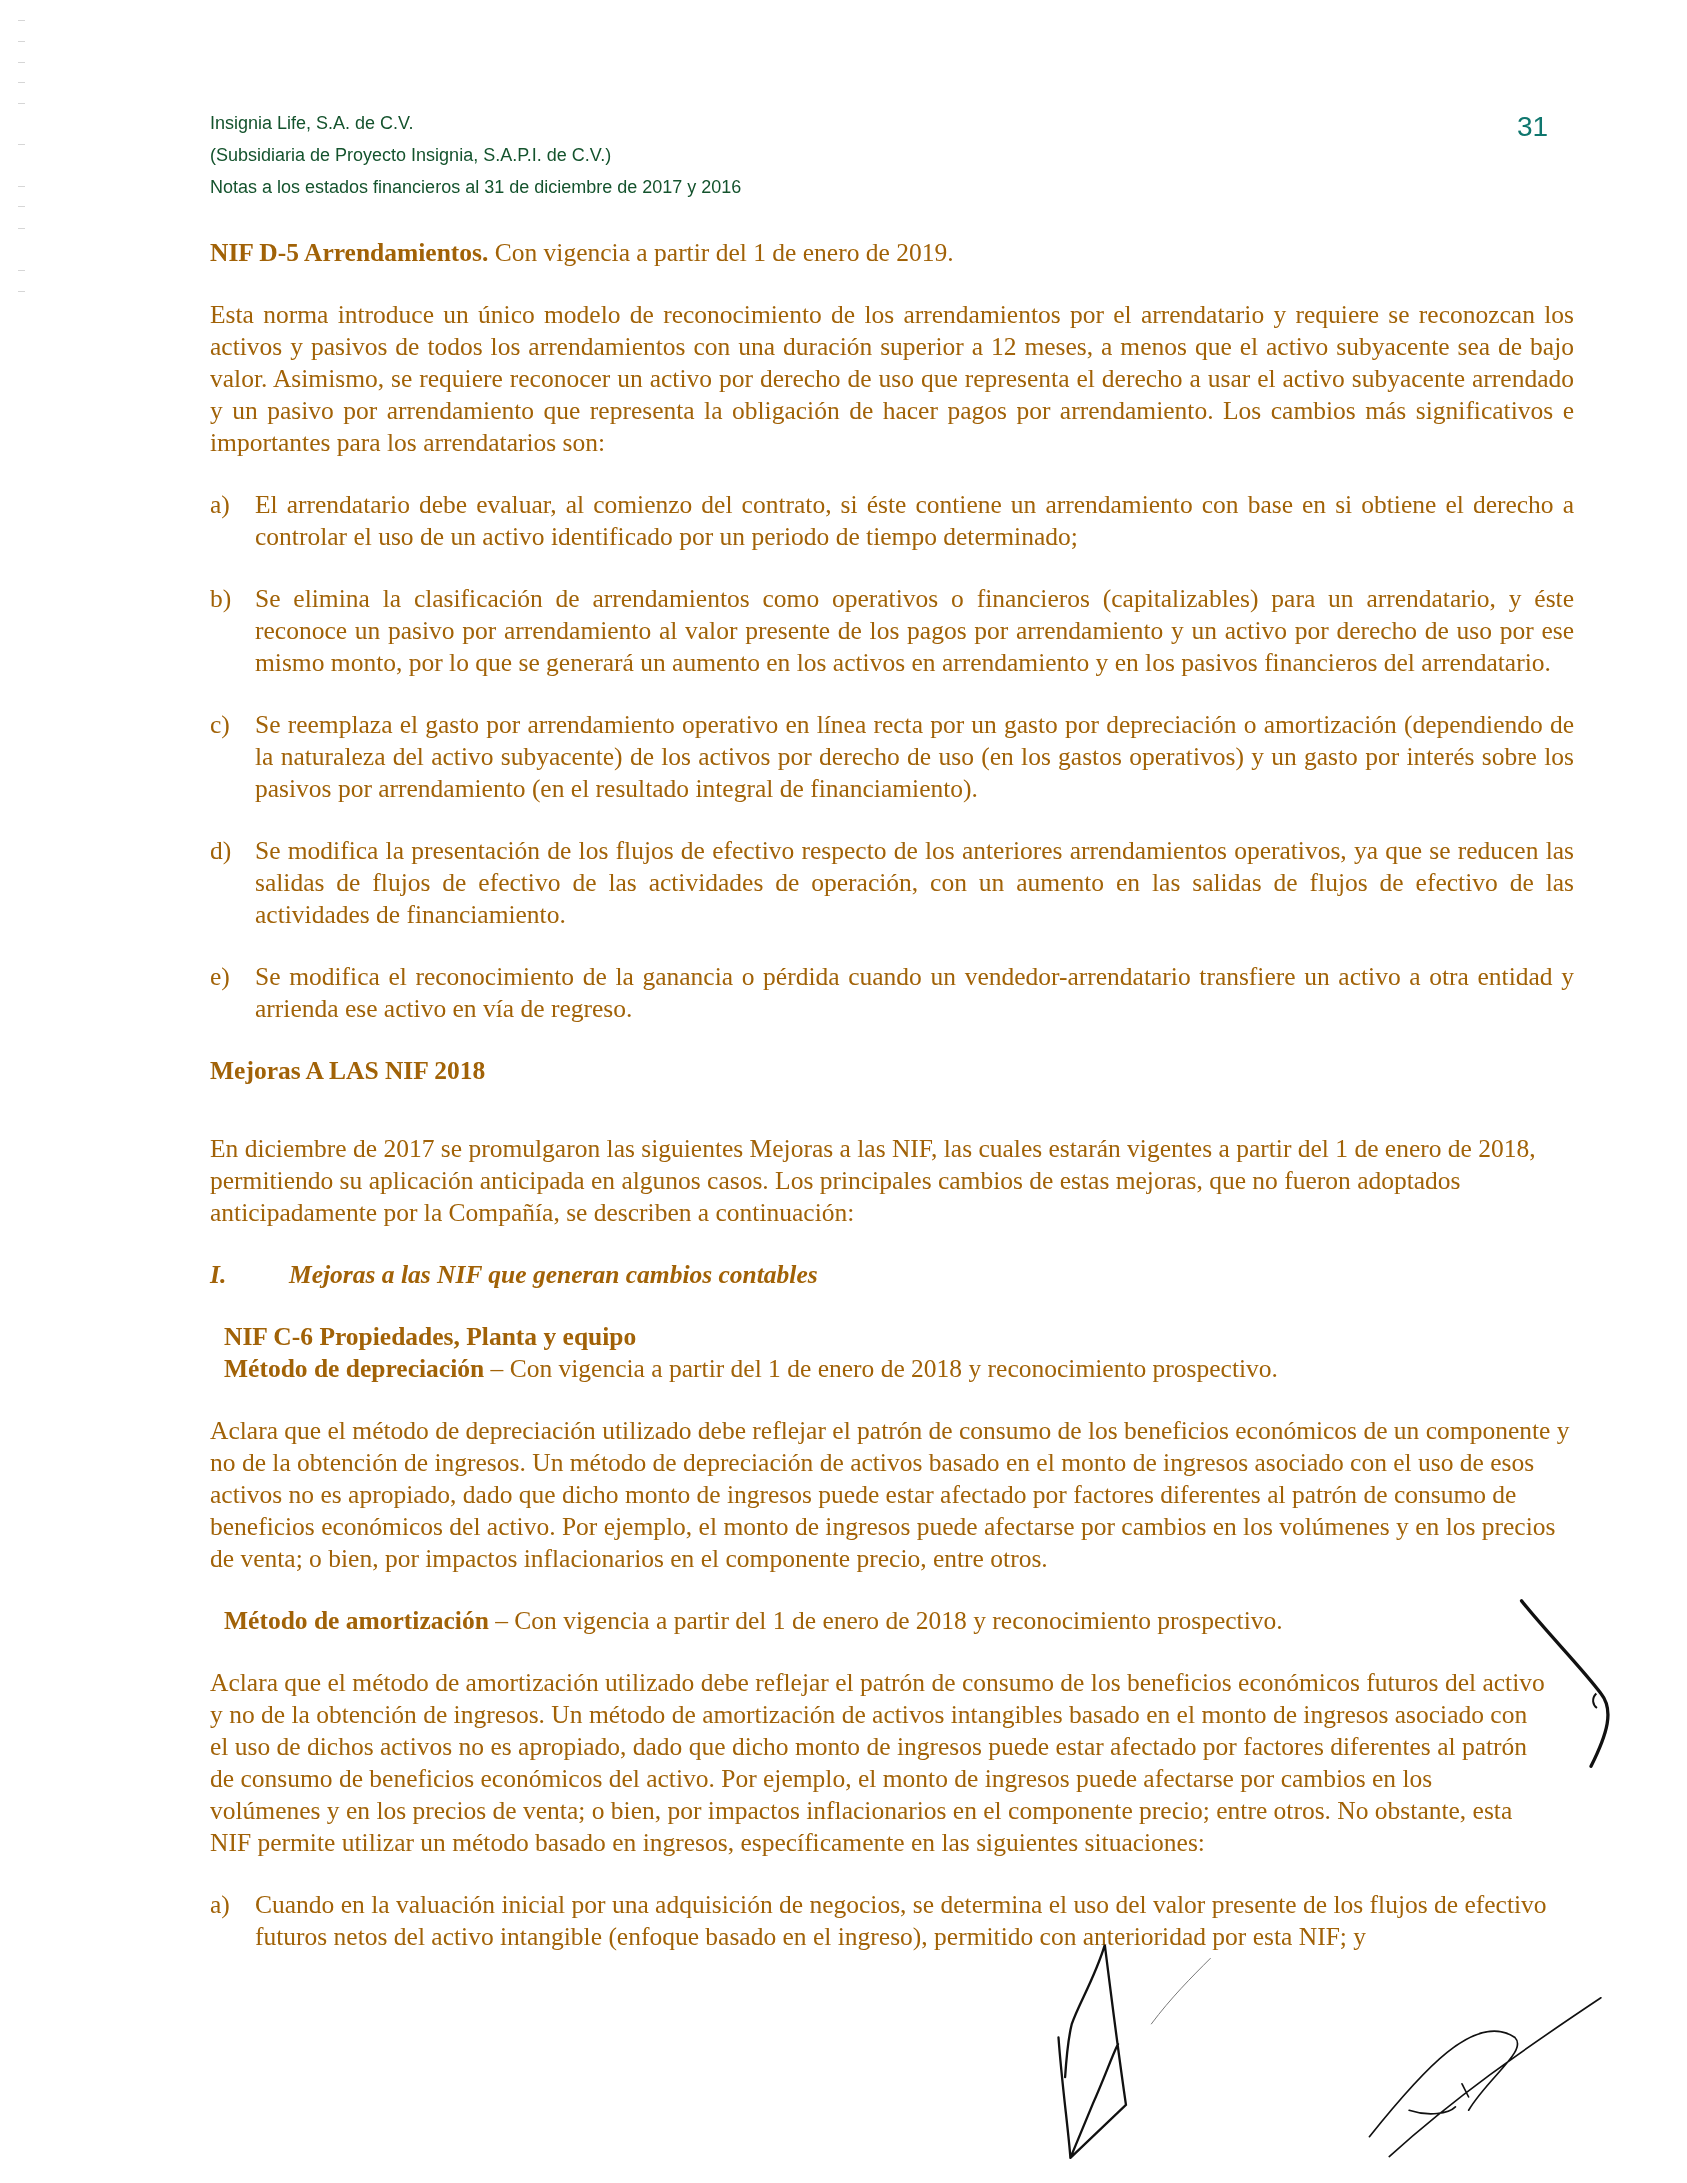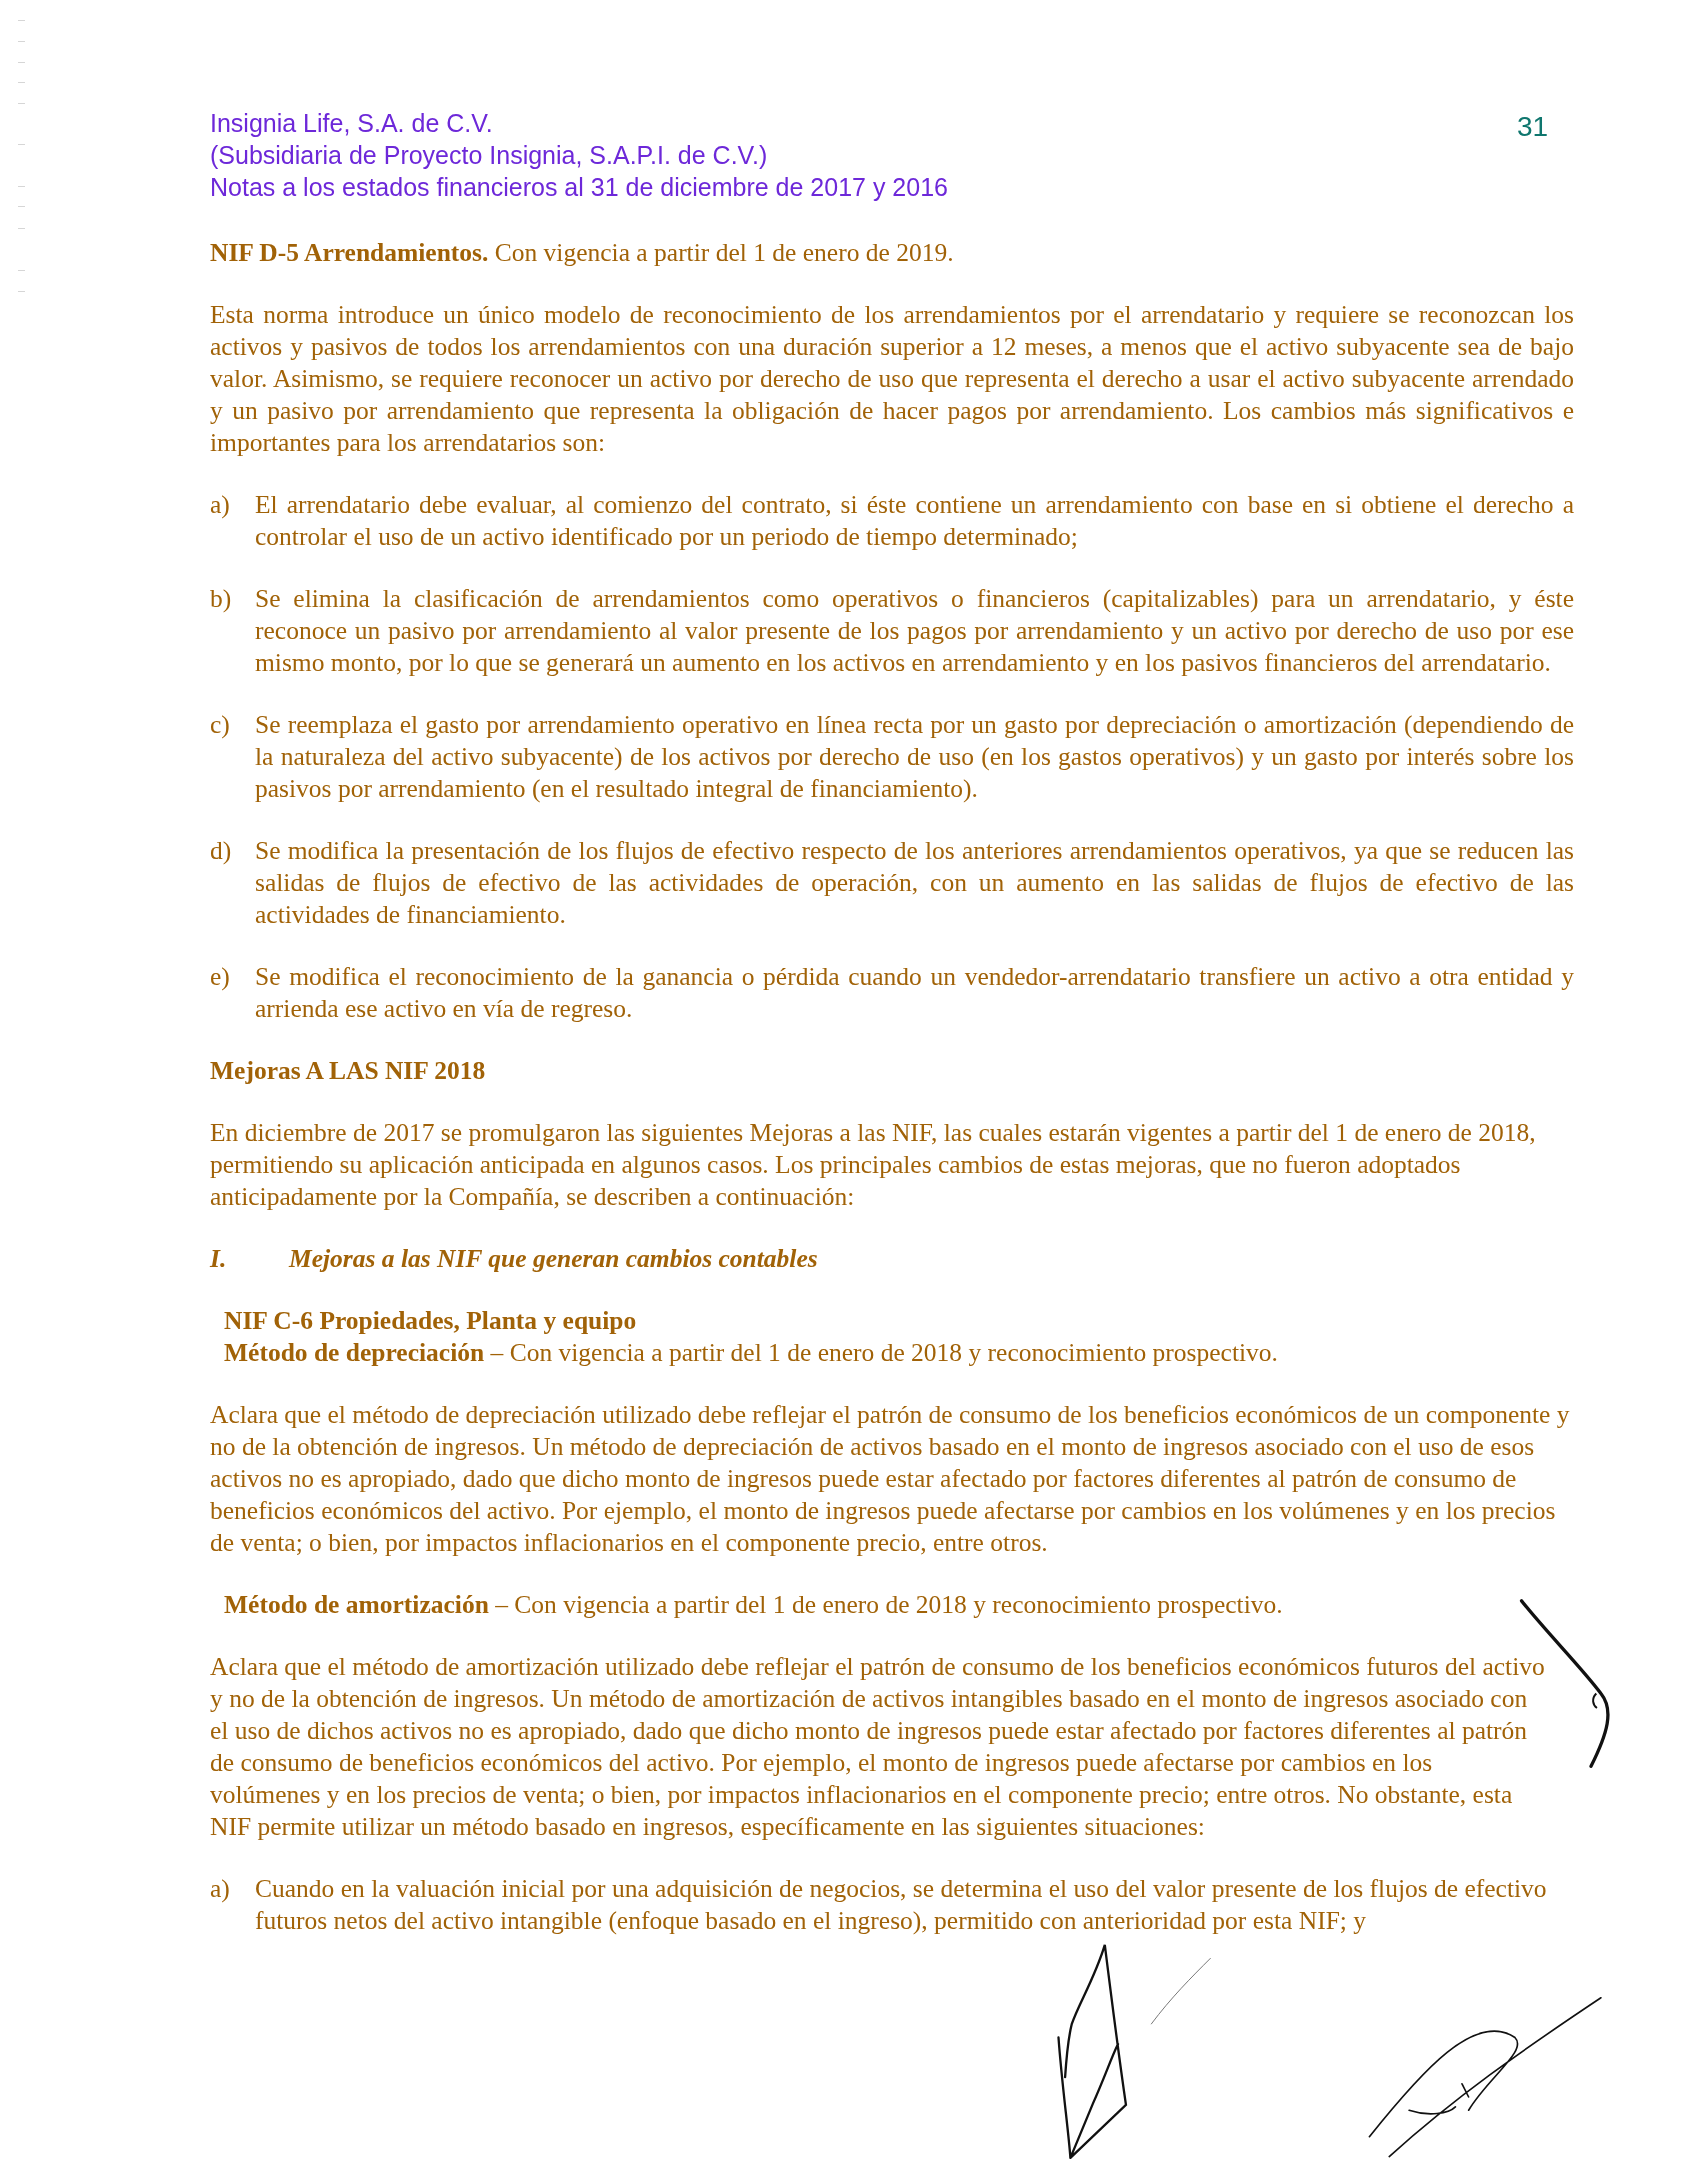--- a/index.html
+++ b/index.html
@@ -1,26 +1,26 @@
 <!DOCTYPE html>
 <html style="font-size:10.6px"><head>
 <meta charset="utf-8">
 <style>
   html, body { margin: 0; padding: 0; background: #ffffff; }
   body { width: 1687px; height: 2183px; position: relative; overflow: hidden; color: #111; }
   .page { position: absolute; left: 0; top: 0; width: 1687px; height: 2183px; }
-  .header { position: absolute; left: 210px; top: 107px; font-family: "Liberation Sans", sans-serif; font-size: 25px; line-height: 32px; color: #6d28d9; }
+  .header { position: absolute; left: 210px; top: 107px; font-family: "Liberation Sans", sans-serif; font-size: 18px; line-height: 32px; color: #14532d; }
   .page-num { position: absolute; left: 1517px; top: 111px; font-family: "Liberation Sans", sans-serif; font-size: 28px; color: #0f766e; }
   .body { position: absolute; left: 210px; top: 237px; width: 1364px; font-family: "Liberation Serif", serif; font-size: 25.5px; line-height: 32px; color: #a16207; }
   .body p { margin: 0 0 30px 0; }
   .b { font-weight: bold; }
   .list-item { display: flex; margin: 0 0 30px 0; }
   .list-item .lbl { width: 45px; flex: none; }
   .list-item .txt { flex: 1; text-align: justify; }
-  .sec-heading { margin: 0 0 30px 0; font-weight: bold; }
+  .sec-heading { margin: 0 0 46px 0; font-weight: bold; }
   .sub-heading { font-style: italic; font-weight: bold; display: flex; margin: 0 0 30px 0; }
   .sub-heading .num { width: 79px; flex: none; }
   .nif-block { margin: 0 0 30px 14px; }
   .nif-title { font-weight: bold; }
   .justify { text-align: justify; }
   .margin-ticks { position: absolute; left: 13.2px; top: 0; width: 26.5px; height: 2183px; }
   .margin-ticks span { position: absolute; left: 5.3px; width: 6.6px; height: 1.3px; background: #d6d6d6; }
   svg.sig { position: absolute; left: 0; top: 0; width: 1687px; height: 2183px; pointer-events: none; }
 </style>
 </head>

